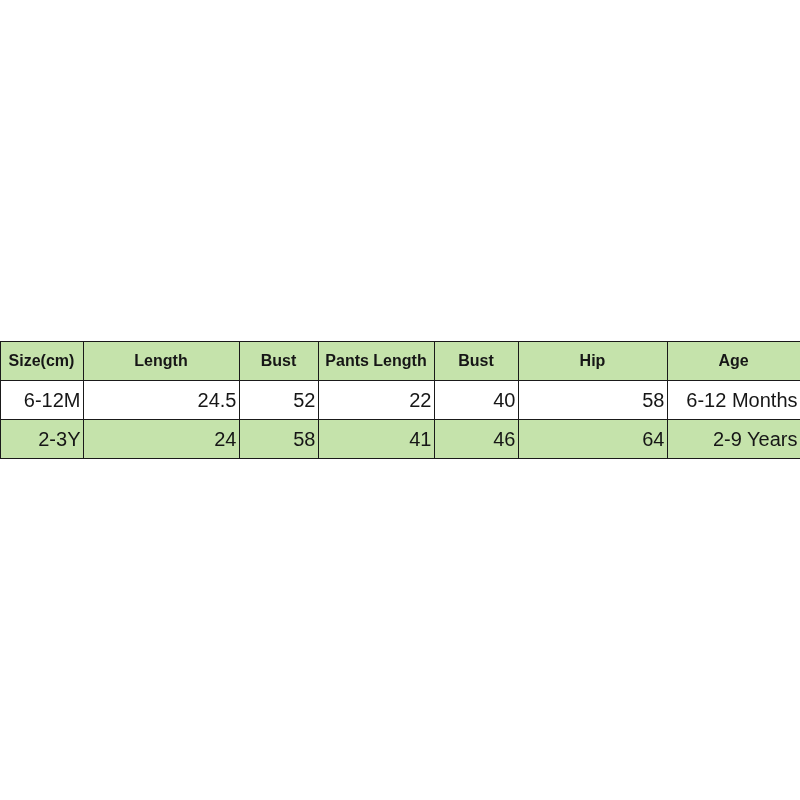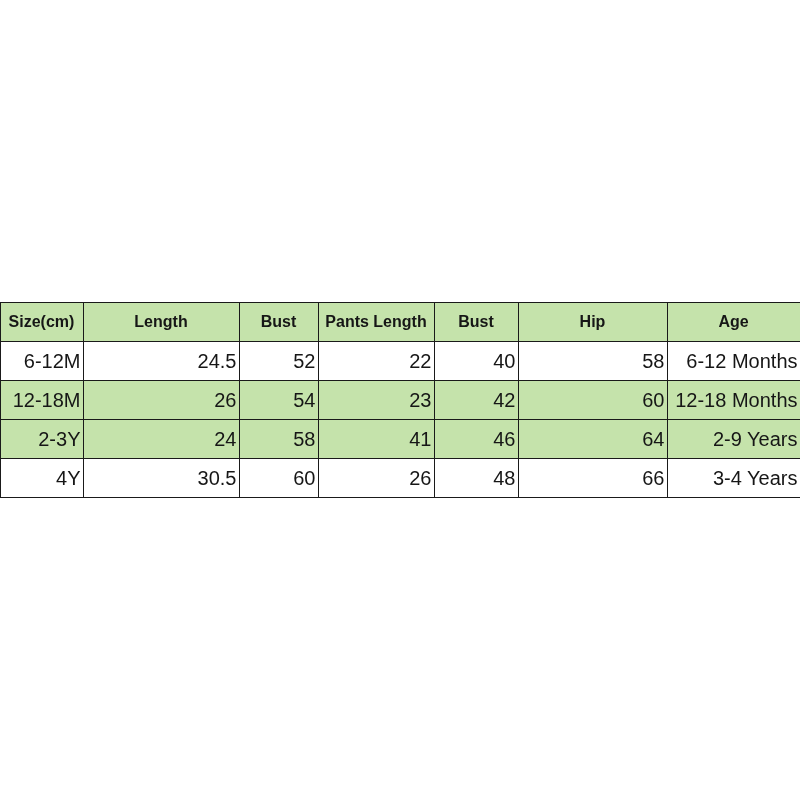--- a/index.html
+++ b/index.html
@@ -102,41 +102,23 @@
       <tr class="row-plain">
         <td>6-12M</td>
         <td>24.5</td>
         <td>52</td>
         <td>22</td>
         <td>40</td>
         <td>58</td>
         <td>6-12 Months</td>
       </tr>
       <tr class="row-alt">
-        <td>12-18M</td>
-        <td>26</td>
-        <td>54</td>
-        <td>23</td>
-        <td>42</td>
-        <td>60</td>
-        <td>12-18 Months</td>
-      </tr>
-      <tr class="row-alt">
         <td>2-3Y</td>
         <td>24</td>
         <td>58</td>
         <td>41</td>
         <td>46</td>
         <td>64</td>
         <td>2-9 Years</td>
       </tr>
-      <tr class="row-plain">
-        <td>4Y</td>
-        <td>30.5</td>
-        <td>60</td>
-        <td>26</td>
-        <td>48</td>
-        <td>66</td>
-        <td>3-4 Years</td>
-      </tr>
     </tbody>
   </table>
 </div>
 
 </body></html>

